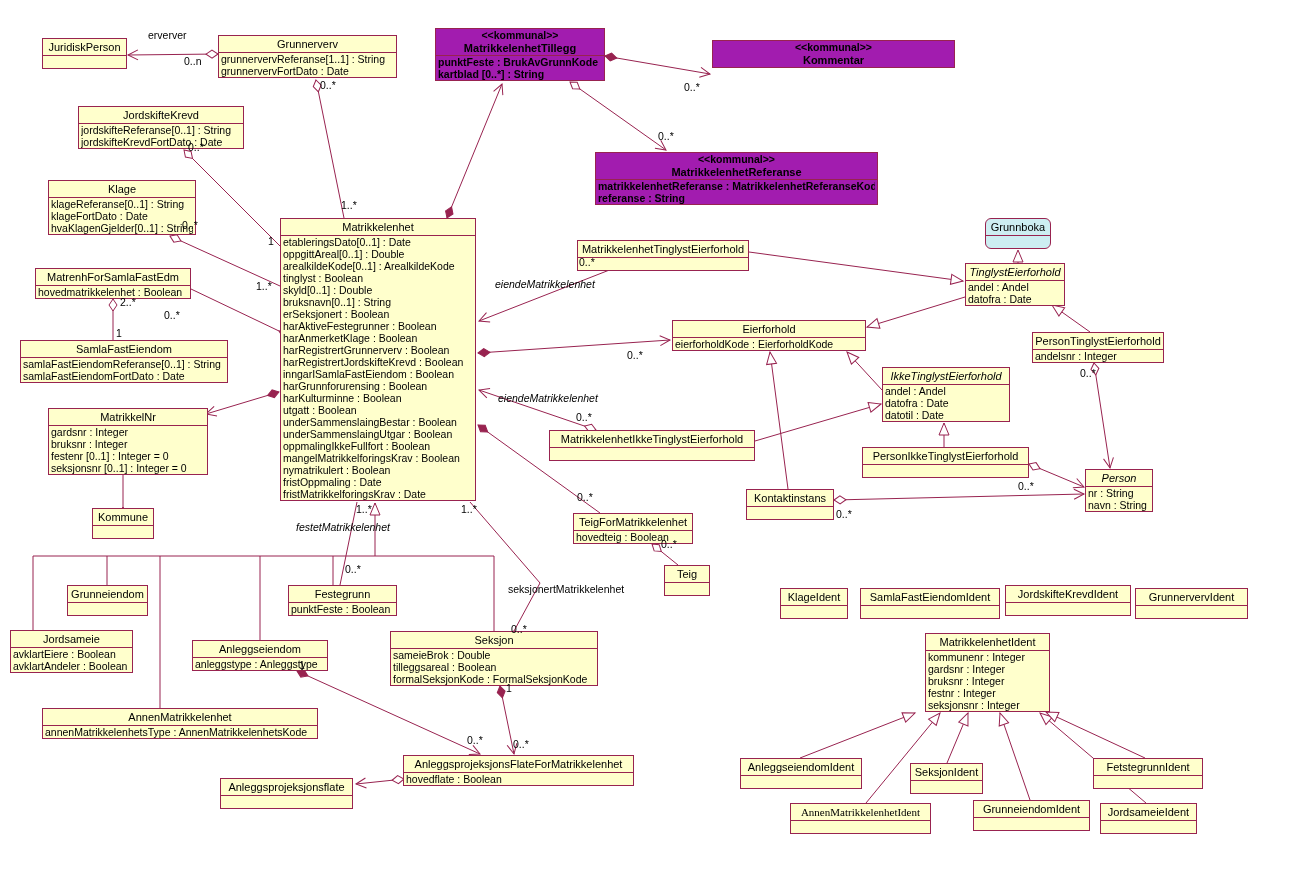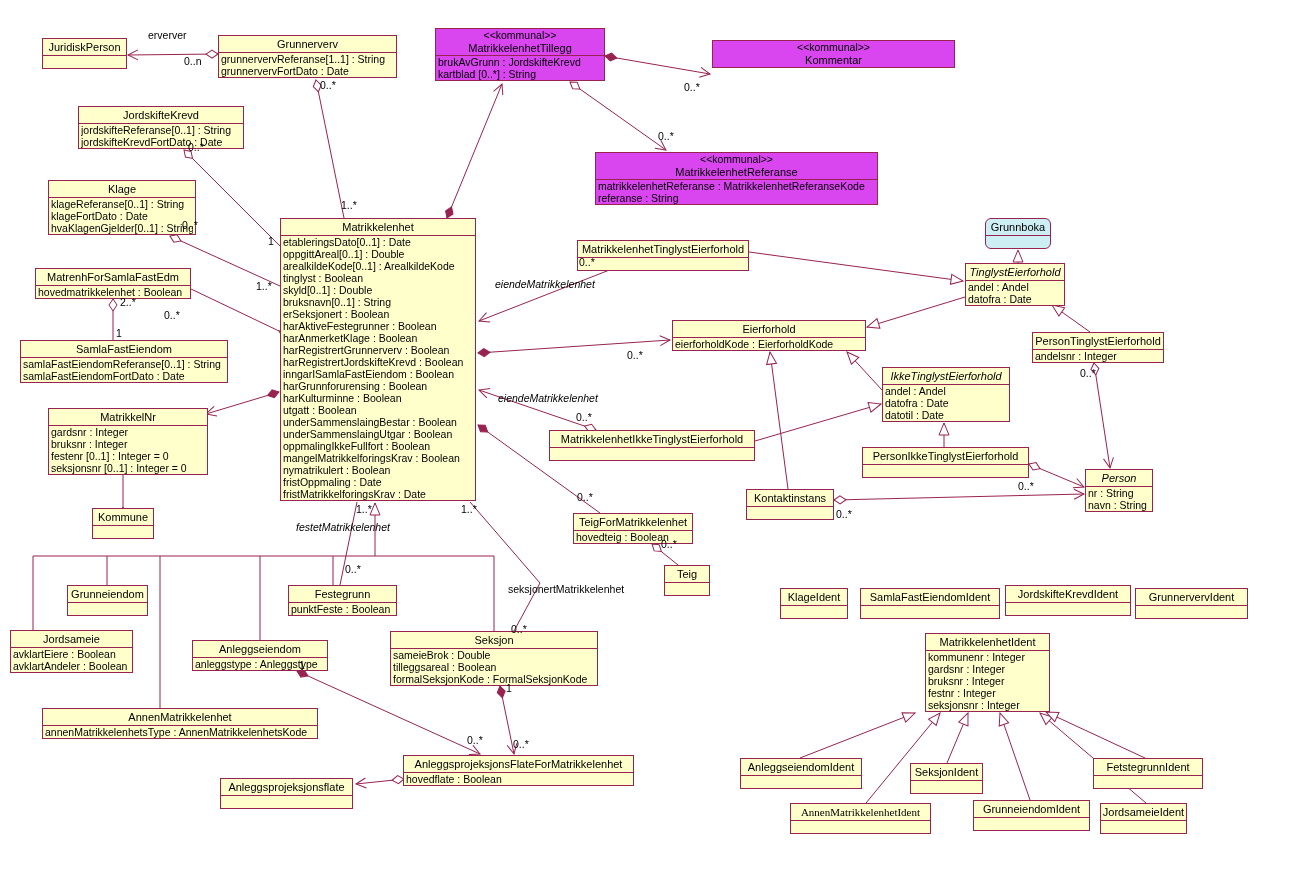--- a/index.html
+++ b/index.html
@@ -2,21 +2,21 @@
 <html><head>
 <meta charset="utf-8">
 <title>Matrikkel UML Diagram</title>
 <style>
   html,body{margin:0;padding:0;background:#ffffff;}
   #canvas{position:relative;width:1310px;height:873px;background:#ffffff;overflow:hidden;
           font-family:"Liberation Sans",sans-serif;}
   #edges{position:absolute;left:0;top:0;width:1310px;height:873px;z-index:1;}
   .uml-class{position:absolute;z-index:2;background:#ffffcc;border:1px solid #982350;
              color:#000;box-sizing:border-box;}
-  .uml-class.grey{background:#d946ef;}
+  .uml-class.grey{background:#a21caf;font-weight:bold;}
   .uml-class.cyan{background:#cdeef2;}
   .stereo{text-align:center;font-size:10.5px;line-height:13px;white-space:nowrap;overflow:hidden;}
   .cname{text-align:center;font-size:11px;line-height:15px;padding-top:1px;white-space:nowrap;overflow:hidden;}
   .cname.withstereo{line-height:13px;padding-top:0;}
   .cname.it{font-style:italic;}
   .attrs{border-top:1px solid #982350;min-height:12px;padding:0 2px;}
   .attr{font-size:10.5px;line-height:12px;white-space:nowrap;overflow:hidden;}
   .lbl{position:absolute;z-index:3;font-size:10.5px;line-height:11px;color:#000;white-space:nowrap;}
   .lbl.it{font-style:italic;}
 </style>
@@ -162,21 +162,21 @@
         <div class="attr">mangelMatrikkelforingsKrav : Boolean</div>
         <div class="attr">nymatrikulert : Boolean</div>
         <div class="attr">fristOppmaling : Date</div>
         <div class="attr">fristMatrikkelforingsKrav : Date</div>
       </div>
     </div>
     <div class="uml-class grey" style="left: 435px; top: 28px; width: 170px;">
       <div class="stereo">&lt;&lt;kommunal&gt;&gt;</div>
       <div class="cname withstereo">MatrikkelenhetTillegg</div>
       <div class="attrs">
-        <div class="attr">brukAvGrunn : JordskifteKrevd</div>
+        <div class="attr">punktFeste : BrukAvGrunnKode</div>
         <div class="attr">kartblad [0..*] : String</div>
       </div>
     </div>
     <div class="uml-class grey" style="left: 712px; top: 40px; width: 243px;">
       <div class="stereo">&lt;&lt;kommunal&gt;&gt;</div>
       <div class="cname withstereo">Kommentar</div>
     </div>
     <div class="uml-class grey" style="left: 595px; top: 152px; width: 283px;">
       <div class="stereo">&lt;&lt;kommunal&gt;&gt;</div>
       <div class="cname withstereo">MatrikkelenhetReferanse</div>
@@ -335,21 +335,21 @@
       <div class="attrs"></div>
     </div>
     <div class="uml-class yellow" style="left: 790px; top: 803px; width: 141px; font-family: Liberation Serif, serif;">
       <div class="cname">AnnenMatrikkelenhetIdent</div>
       <div class="attrs"></div>
     </div>
     <div class="uml-class yellow" style="left: 973px; top: 800px; width: 117px;">
       <div class="cname">GrunneiendomIdent</div>
       <div class="attrs"></div>
     </div>
-    <div class="uml-class yellow" style="left: 1100px; top: 803px; width: 87px;">
+    <div class="uml-class yellow" style="left: 1100px; top: 803px; width: 97px;">
       <div class="cname">JordsameieIdent</div>
       <div class="attrs"></div>
     </div>
     <span class="lbl" style="left: 148px; top: 30px;">erverver</span>
     <span class="lbl" style="left: 184px; top: 56px;">0..n</span>
     <span class="lbl" style="left: 320px; top: 80px;">0..*</span>
     <span class="lbl" style="left: 341px; top: 200px;">1..*</span>
     <span class="lbl" style="left: 188px; top: 142px;">0..*</span>
     <span class="lbl" style="left: 268px; top: 236px;">1</span>
     <span class="lbl" style="left: 182px; top: 220px;">0..*</span>

